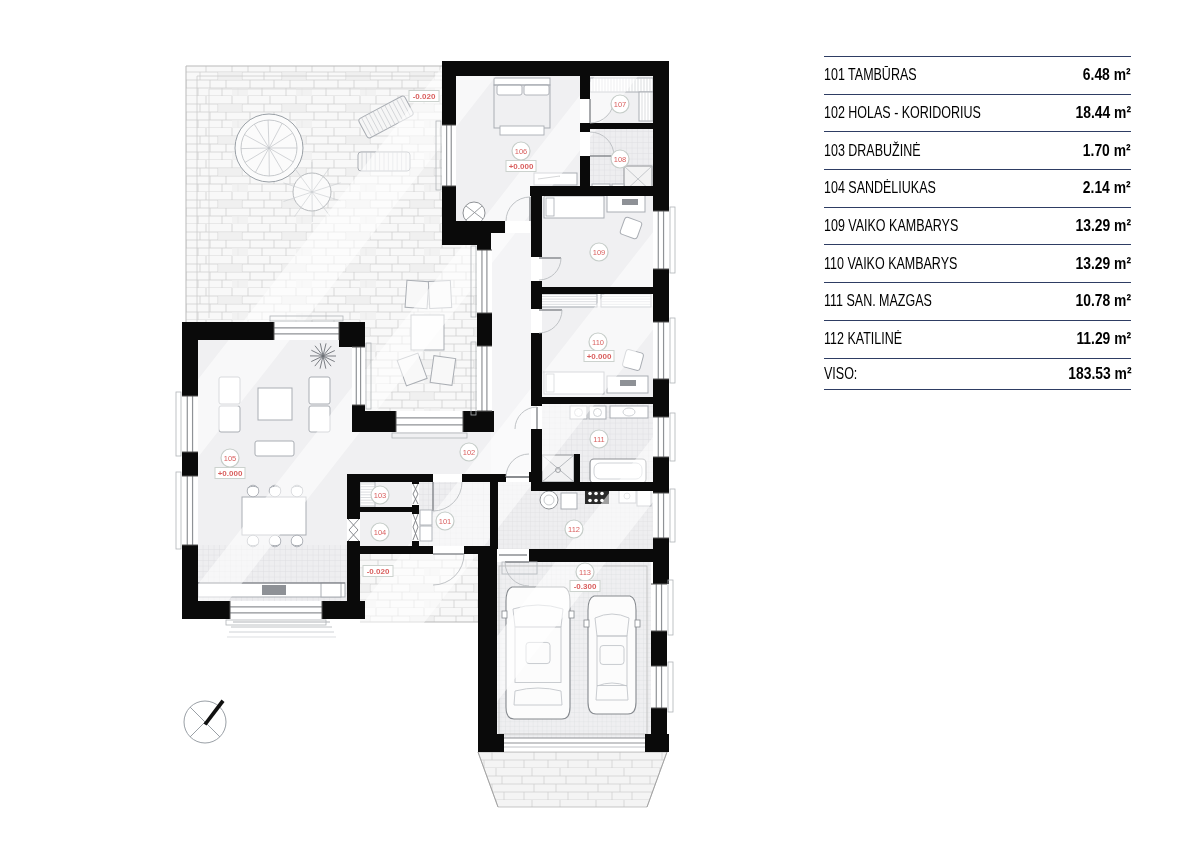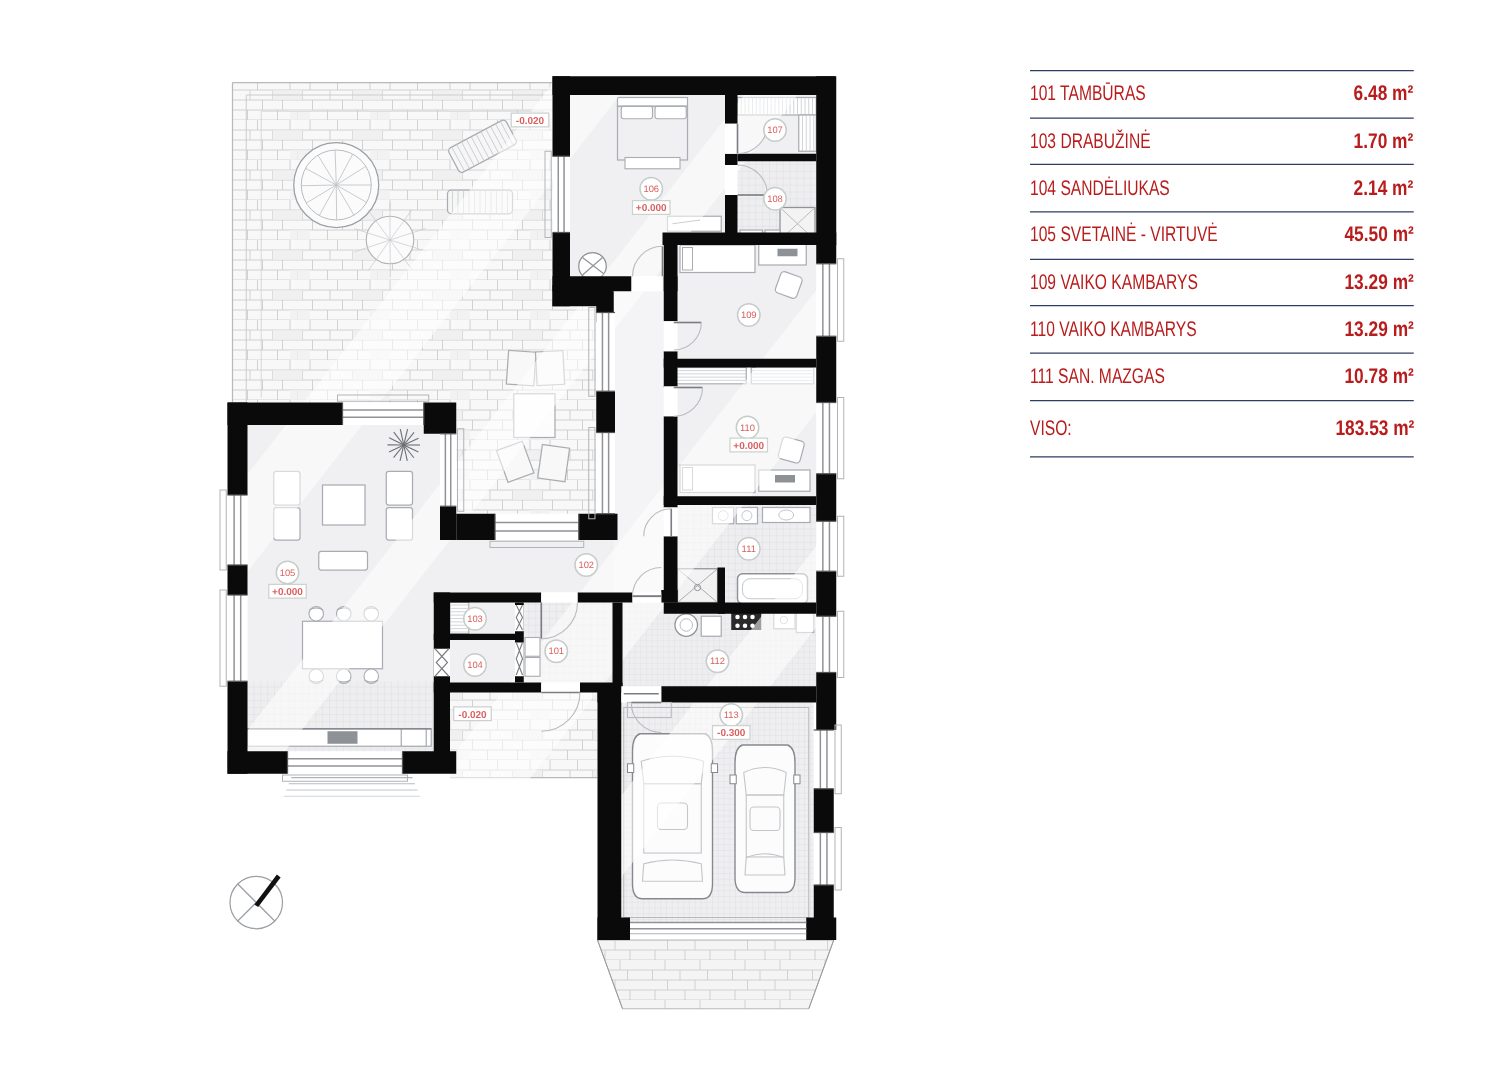--- a/index.html
+++ b/index.html
@@ -1,22 +1,22 @@
 <!DOCTYPE html>
 <html><head>
 <meta charset="utf-8">
 <style>
 html,body { margin:0; padding:0; background:#ffffff; width:1200px; height:852px; overflow:hidden;
   font-family:"Liberation Sans", sans-serif; }
 #page { position:relative; width:1200px; height:852px; }
 #plan { position:absolute; left:0; top:0; }
-#legend { position:absolute; left:824px; top:56px; width:307px; color:#b91c1c; }
+#legend { position:absolute; left:824px; top:56px; width:307px; color:#000000; }
 .trow { position:relative; box-sizing:border-box; height:37.7px; border-top:1.5px solid #2e3d63; display:flex; align-items:center;
   justify-content:space-between; }
-.trow:last-child { border-bottom:1.5px solid #2e3d63; height:46px;gap:23px; }
+.trow:last-child { border-bottom:1.5px solid #2e3d63; height:32px;gap:23px; }
 .tname { font-size:17px; transform:scaleX(0.735); transform-origin:left center; white-space:nowrap; }
 .tarea { font-size:17px; font-weight:bold; transform:scaleX(0.815); transform-origin:right center; white-space:nowrap; }
 </style>
 </head>
 <body>
 <div id="page">
 
 <svg id="plan" width="1200" height="852" viewBox="0 0 1200 852">
 <defs>
 <clipPath id="planclip">
@@ -1035,41 +1035,45 @@
         <path d="M203.5 723.5 L221.5 699.5 L224.5 702 L206.5 725.5 Z" fill="#111"></path>
       </g>
 </svg>
 
 <div id="legend">
 <div class="trow">
         <span class="tname">101 TAMBŪRAS</span>
         <span class="tarea">6.48 m²</span>
       </div>
 <div class="trow">
+        <span class="tname">102 HOLAS - KORIDORIUS</span>
+        <span class="tarea">18.44 m²</span>
+      </div>
+<div class="trow">
         <span class="tname">103 DRABUŽINĖ</span>
         <span class="tarea">1.70 m²</span>
       </div>
 <div class="trow">
         <span class="tname">104 SANDĖLIUKAS</span>
         <span class="tarea">2.14 m²</span>
-      </div>
-<div class="trow">
-        <span class="tname">105 SVETAINĖ - VIRTUVĖ</span>
-        <span class="tarea">45.50 m²</span>
       </div>
 <div class="trow">
         <span class="tname">109 VAIKO KAMBARYS</span>
         <span class="tarea">13.29 m²</span>
       </div>
 <div class="trow">
         <span class="tname">110 VAIKO KAMBARYS</span>
         <span class="tarea">13.29 m²</span>
       </div>
 <div class="trow">
         <span class="tname">111 SAN. MAZGAS</span>
         <span class="tarea">10.78 m²</span>
       </div>
 <div class="trow">
+        <span class="tname">112 KATILINĖ</span>
+        <span class="tarea">11.29 m²</span>
+      </div>
+<div class="trow">
         <span class="tname">VISO:</span>
         <span class="tarea">183.53 m²</span>
       </div>
 </div>
 </div>
 
 </body></html>

